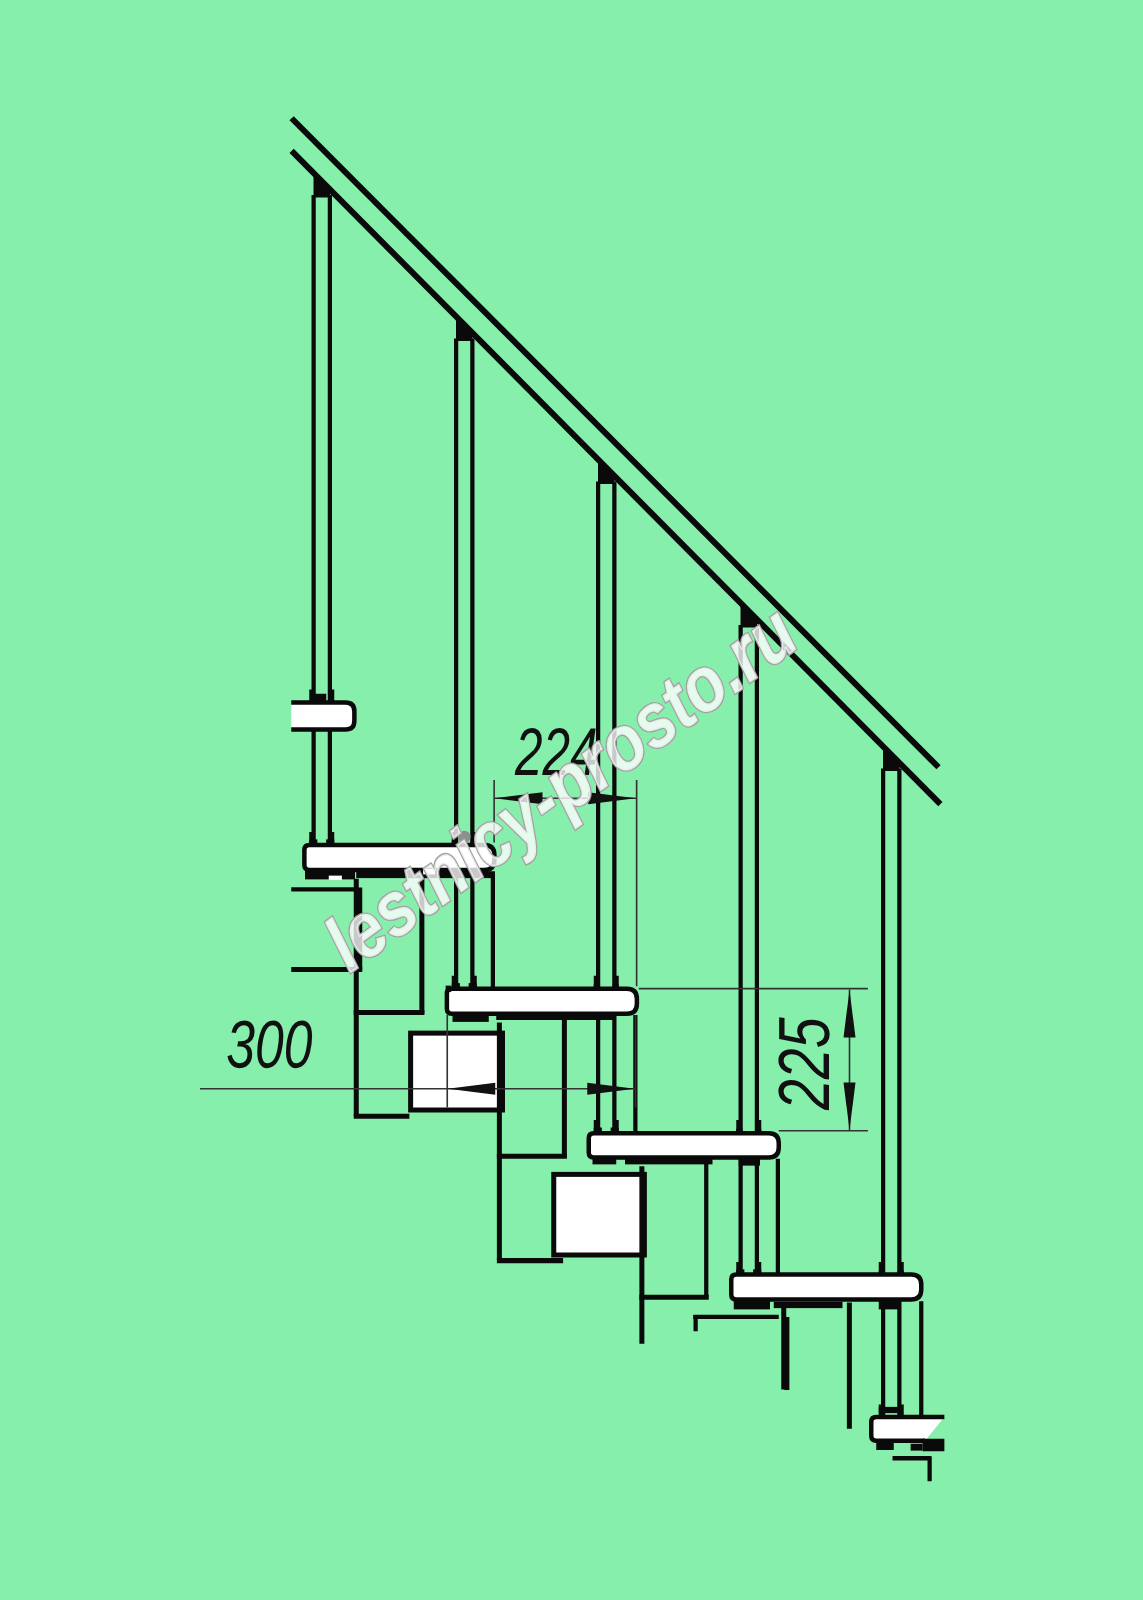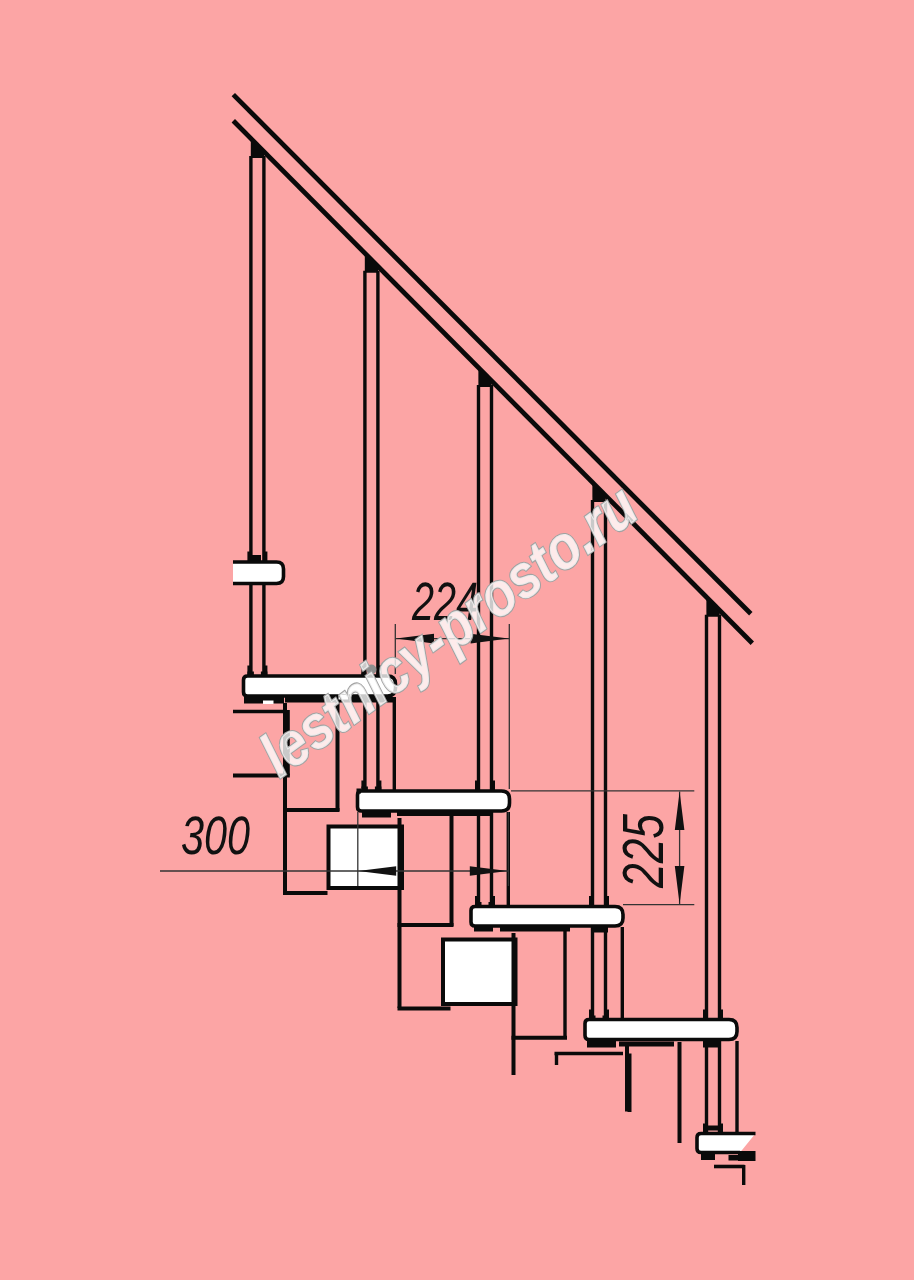--- a/index.html
+++ b/index.html
@@ -1,16 +1,16 @@
 <!DOCTYPE html>
 <html><head>
 <meta charset="utf-8">
 <style>
   html,body{margin:0;padding:0;background:#fff;}
-  .page{width:914px;height:1280px;position:relative;background:#fca5a5;overflow:hidden;}
+  .page{width:914px;height:1280px;position:relative;background:#86efac;overflow:hidden;}
   svg{position:absolute;left:0;top:0;}
   text{font-family:"Liberation Sans",sans-serif;}
 </style>
 </head>
 <body>
 
 <div class="page">
 <svg width="914" height="1280" viewBox="0 0 914 1280" style="filter:grayscale(1)">
 <g fill="none" stroke="#0a0a0a" stroke-linecap="butt">
 

